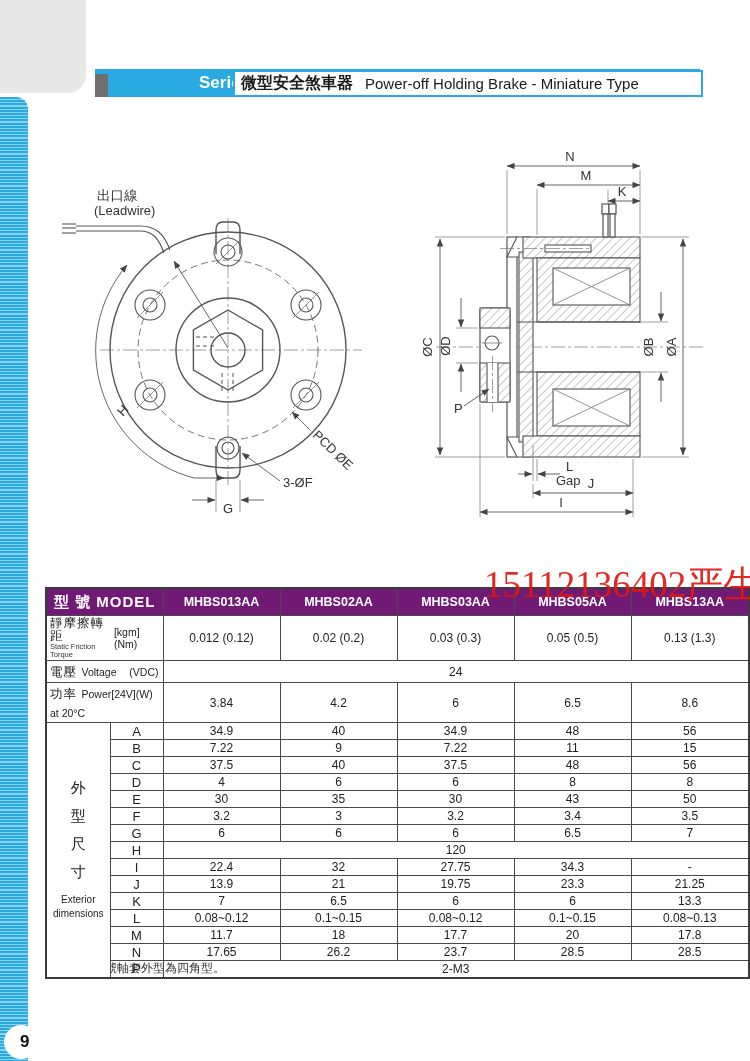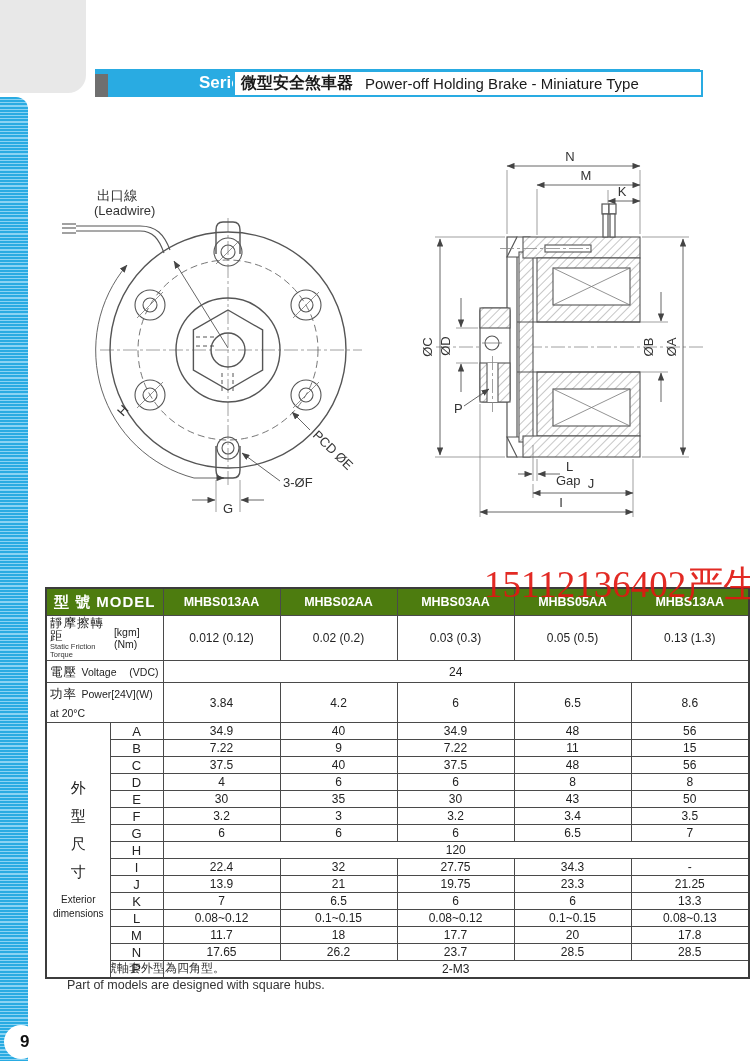--- a/index.html
+++ b/index.html
@@ -44,21 +44,21 @@
   .ext{stroke:#777;stroke-width:.7;fill:none;}
   .part{fill:#fff;stroke:#555;stroke-width:1.2;}
   .pl{stroke:#555;stroke-width:1.1;}
   .dt{font-family:"Liberation Sans",sans-serif;font-size:13px;fill:#333;}
   .dtc{font-family:"Liberation Sans",sans-serif;font-size:13.5px;fill:#333;}
 
   
   table.spec{position:absolute;left:45px;top:587px;width:703px;border-collapse:collapse;table-layout:fixed;
              z-index:10;border:2px solid #3c3c3c;}
   table.spec th,table.spec td{border:1px solid #4a4a4a;padding:0;}
-  .model-row th{background:#4d7c0f;color:#fff;height:26px;}
+  .model-row th{background:#701a75;color:#fff;height:26px;}
   .model-label{font-size:15px;font-weight:bold;letter-spacing:1px;}
   .model-cell{font-size:12.5px;font-weight:600;text-align:center;}
   .row-torque{height:33px;}
   .row-sm{height:22px;}
   .row-dim{height:17px;}
   .shade-row td{background:#d9edf9;}
   td.val-cell{font-size:12px;color:#222;text-align:center;background:transparent;}
   th.rowlab{background:#fff;text-align:left;font-weight:normal;}
   .lab-flex{display:flex;justify-content:space-between;align-items:center;padding:1px 4px 1px 3px;}
   .lab-stack{display:flex;flex-direction:column;line-height:1.05;}
@@ -478,16 +478,15 @@
         </tr>
         <tr class="row-dim">
           <td class="key-cell">P</td>
           <td colspan="5" class="val-cell">2-M3</td>
         </tr>
       </tbody>
   </table>
 
   <div class="footnote">
     <div>註：部分型號軸套外型為四角型。</div>
-    <div class="en">Part of models are designed with square hubs.</div>
   </div>
 
 </div>
 
 </body></html>

